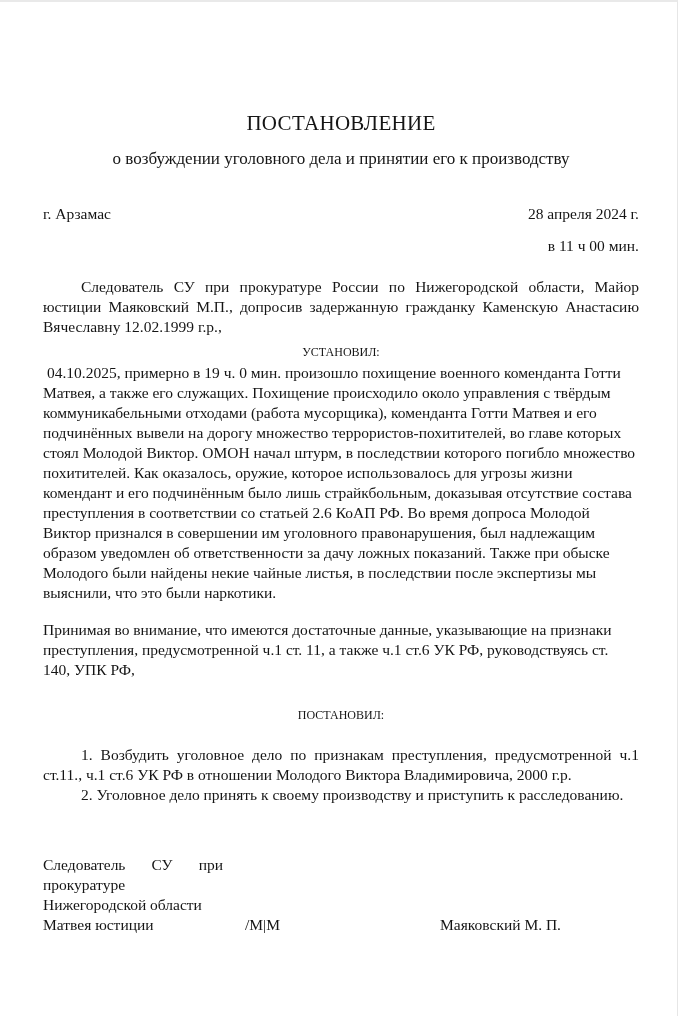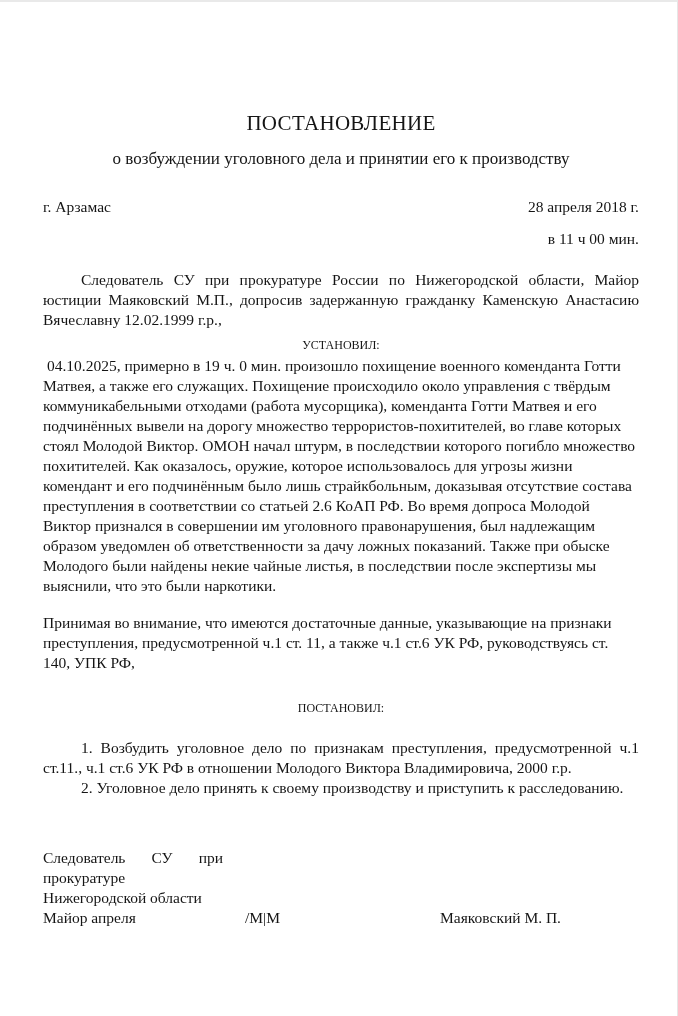--- a/index.html
+++ b/index.html
@@ -38,21 +38,21 @@
   }
   .doc-subtitle {
     font-size: 17px;
     line-height: 21px;
     font-weight: normal;
     margin: 12px;
   }
   .dateline {
     display: flex;
     justify-content: space-between;
-    margin-top: 28px;
+    margin-top: 35px;
   }
   .timeline {
     text-align: right;
     margin-top: 12px;
   }
   .p-intro {
     margin: 21px 0 0;
     text-align: justify;
     text-indent: 38px;
   }
@@ -114,40 +114,40 @@
 <div class="page">
   <div class="content">
 
     <div class="title-block">
       <h1 class="doc-title">ПОСТАНОВЛЕНИЕ</h1>
       <div class="doc-subtitle">о возбуждении уголовного дела и принятии его к производству</div>
     </div>
 
     <div class="dateline">
       <span>г. Арзамас</span>
-      <span>28 апреля 2018 г.</span>
+      <span>28 апреля 2024 г.</span>
     </div>
     <div class="timeline">в 11 ч 00 мин.</div>
 
     <p class="p-intro">Следователь СУ при прокуратуре России по Нижегородской области, Майор юстиции Маяковский М.П., допросив задержанную гражданку Каменскую Анастасию Вячеславну 12.02.1999 г.р.,</p>
 
     <h2 class="h-section">УСТАНОВИЛ:</h2>
 
     <p class="p-body"> 04.10.2025, примерно в 19 ч. 0 мин. произошло похищение военного коменданта Готти Матвея, а также его служащих. Похищение происходило около управления с твёрдым коммуникабельными отходами (работа мусорщика), коменданта Готти Матвея и его подчинённых вывели на дорогу множество террористов-похитителей, во главе которых стоял Молодой Виктор. ОМОН начал штурм, в последствии которого погибло множество похитителей. Как оказалось, оружие, которое использовалось для угрозы жизни комендант и его подчинённым было лишь страйкбольным, доказывая отсутствие состава преступления в соответствии со статьей 2.6 КоАП РФ. Во время допроса Молодой Виктор признался в совершении им уголовного правонарушения, был надлежащим образом уведомлен об ответственности за дачу ложных показаний. Также при обыске Молодого были найдены некие чайные листья, в последствии после экспертизы мы выяснили, что это были наркотики.</p>
 
     <p class="p-considering">Принимая во внимание, что имеются достаточные данные, указывающие на признаки преступления, предусмотренной ч.1 ст. 11, а также ч.1 ст.6 УК РФ, руководствуясь ст. 140, УПК РФ,</p>
 
     <h2 class="h-section h-resolved">ПОСТАНОВИЛ:</h2>
 
     <p class="p-res1">1. Возбудить уголовное дело по признакам преступления, предусмотренной ч.1 ст.11., ч.1 ст.6 УК РФ в отношении Молодого Виктора Владимировича, 2000 г.р.</p>
     <p class="p-res2">2. Уголовное дело принять к своему производству и приступить к расследованию.</p>
 
     <div class="sig-block">
       <div class="sig-position">Следователь СУ при прокуратуре Нижегородской области</div>
       <div class="sig-row">
-        <span class="sig-rank">Майор апреля</span>
+        <span class="sig-rank">Матвея юстиции</span>
         <span class="sig-mark">/М|М</span>
         <span class="sig-name">Маяковский М. П.</span>
       </div>
     </div>
 
   </div>
 </div>
 
 </body></html>

